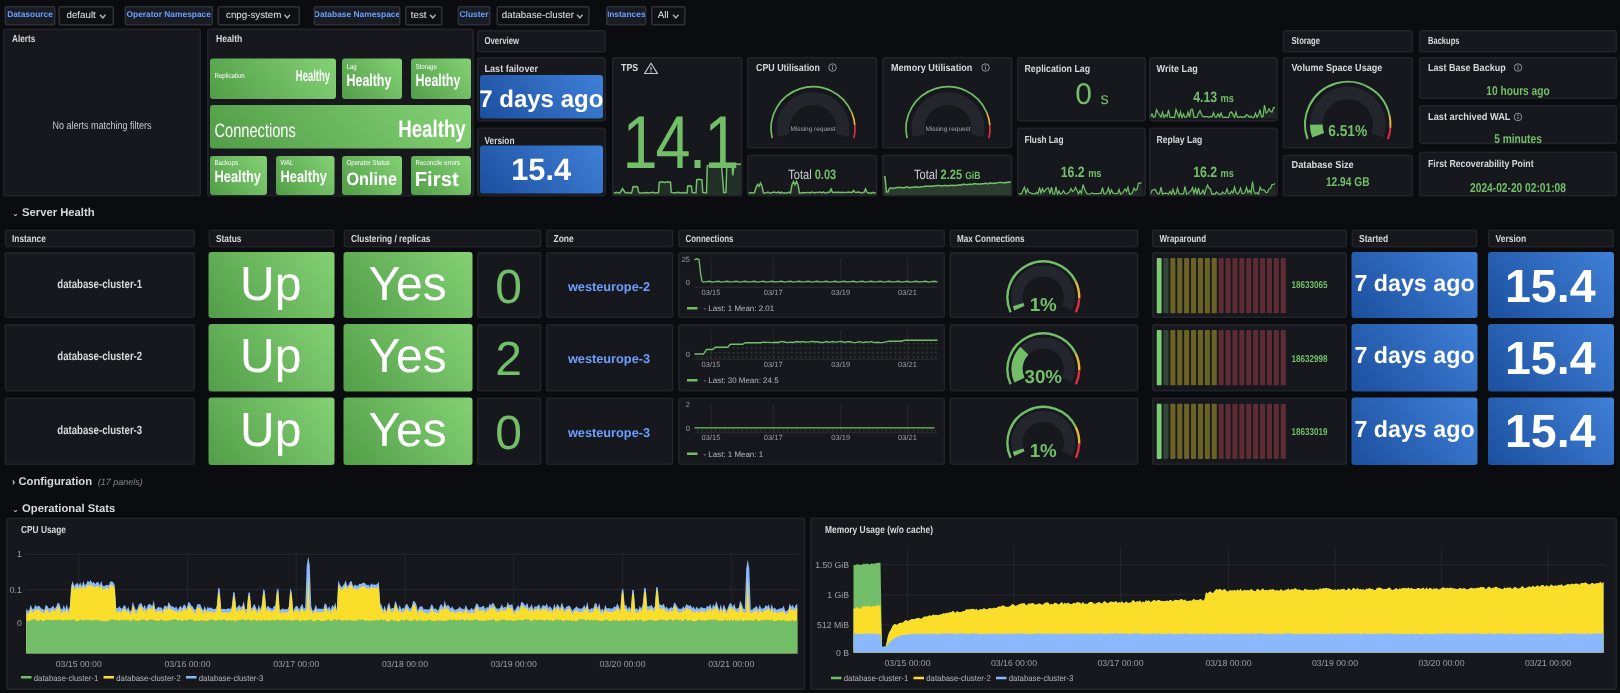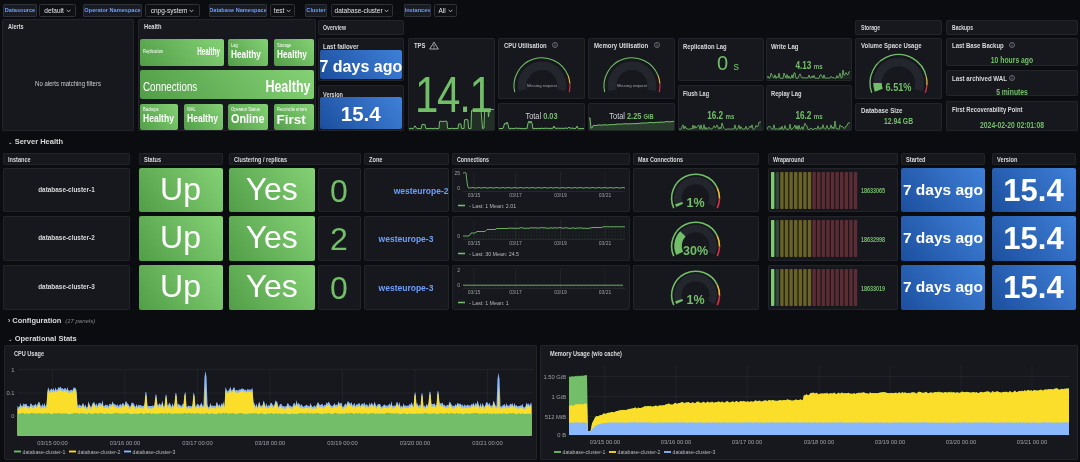--- a/index.html
+++ b/index.html
@@ -197,21 +197,21 @@
     <div id="ttl27" style="position:absolute;left:996.5px;top:155.5px;font-size:6.8px;font-weight:700;color:#d8d9da;white-space:nowrap;transform:scaleX(0.8346055979643766);transform-origin:0 50%;">Version</div>
     <div style="position:absolute;left:3px;top:167.5px;width:127px;height:44.5px;background:#16181d;border:1px solid rgba(204,204,220,0.07);border-radius:2px;box-sizing:border-box;"></div>
     <div style="position:absolute;left:3px;top:184.5px;width:127px;text-align:center;font-size:8px;color:#d8d9da;font-weight:700;white-space:nowrap;transform:scaleX(0.8);transform-origin:50% 50%;">database-cluster-1</div>
     <div style="position:absolute;left:138.5px;top:167.5px;width:84px;height:44.5px;background:linear-gradient(52deg,#529e48 0%,#84d175 100%);border-radius:2px;"></div>
     <div style="position:absolute;left:138.5px;top:170.5px;width:84px;text-align:center;font-size:32px;color:#fff;font-weight:500;white-space:nowrap;">Up</div>
     <div style="position:absolute;left:229px;top:167.5px;width:85.5px;height:44.5px;background:linear-gradient(52deg,#529e48 0%,#84d175 100%);border-radius:2px;"></div>
     <div style="position:absolute;left:229px;top:170.5px;width:85.5px;text-align:center;font-size:32px;color:#fff;font-weight:500;white-space:nowrap;">Yes</div>
     <div style="position:absolute;left:317.5px;top:167.5px;width:43px;height:44.5px;background:#16181d;border:1px solid rgba(204,204,220,0.07);border-radius:2px;box-sizing:border-box;"></div>
     <div style="position:absolute;left:317.5px;top:172.5px;width:43px;text-align:center;font-size:32px;color:#73BF69;font-weight:500;white-space:nowrap;">0</div>
     <div style="position:absolute;left:363.5px;top:167.5px;width:85px;height:44.5px;background:#16181d;border:1px solid rgba(204,204,220,0.07);border-radius:2px;box-sizing:border-box;"></div>
-    <div style="position:absolute;left:363.5px;top:185.5px;width:85px;text-align:right;font-size:8.5px;color:#6e9fff;font-weight:700;white-space:nowrap;">westeurope-2</div>
+    <div style="position:absolute;left:363.5px;top:185.5px;width:85px;text-align:center;font-size:8.5px;color:#6e9fff;font-weight:700;white-space:nowrap;">westeurope-2</div>
     <div style="position:absolute;left:452px;top:167.5px;width:178px;height:44.5px;background:#16181d;border:1px solid rgba(204,204,220,0.07);border-radius:2px;box-sizing:border-box;"></div>
     <div style="position:absolute;left:632.5px;top:167.5px;width:126px;height:44.5px;background:#16181d;border:1px solid rgba(204,204,220,0.07);border-radius:2px;box-sizing:border-box;"></div>
     <svg style="position:absolute;left:646px;top:169.5px;" width="100" height="42" viewBox="0 0 100 42">
       <path d="M 33.64 35.40 A 17.5 17.5 0 1 1 65.36 35.40" fill="none" stroke="#23262c" stroke-width="7.5"></path>
       <path d="M 27.75 38.14 A 24 24 0 0 1 71.14 17.63" fill="none" stroke="#73BF69" stroke-width="1.6"></path>
       <path d="M 71.14 17.63 A 24 24 0 0 1 73.49 28.84" fill="none" stroke="#EAB839" stroke-width="1.6"></path>
       <path d="M 73.49 28.84 A 24 24 0 0 1 71.25 38.14" fill="none" stroke="#e02f44" stroke-width="1.6"></path>
       <path d="M 33.64 35.40 A 17.5 17.5 0 0 1 32.76 33.10" fill="none" stroke="#73BF69" stroke-width="7.5"></path>
       <text x="49.5" y="37.375" text-anchor="middle" font-size="12.5" font-weight="bold" fill="#73BF69" font-family="Liberation Sans">1%</text>
     </svg>

